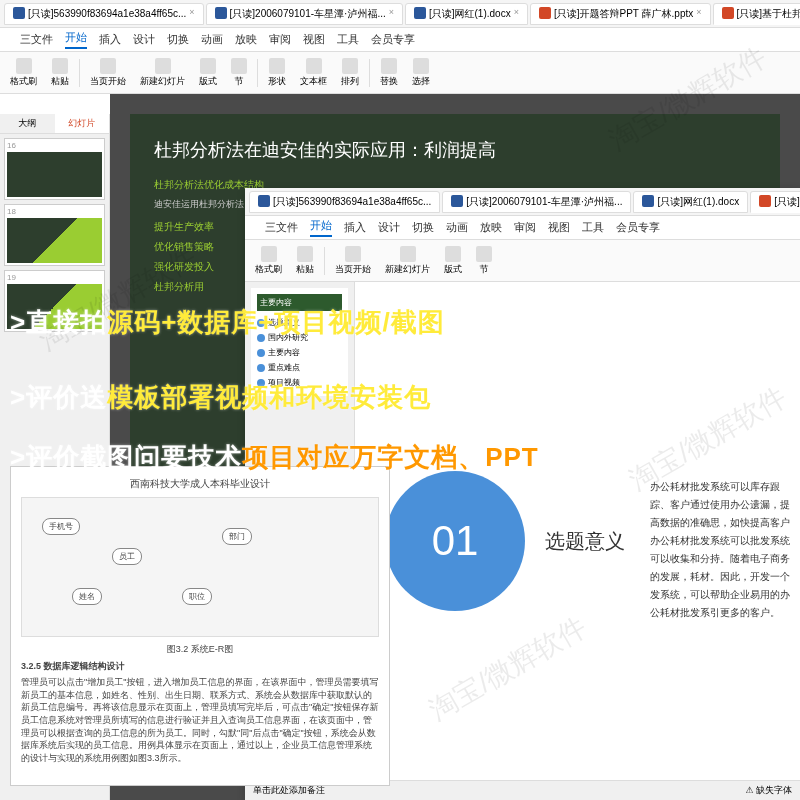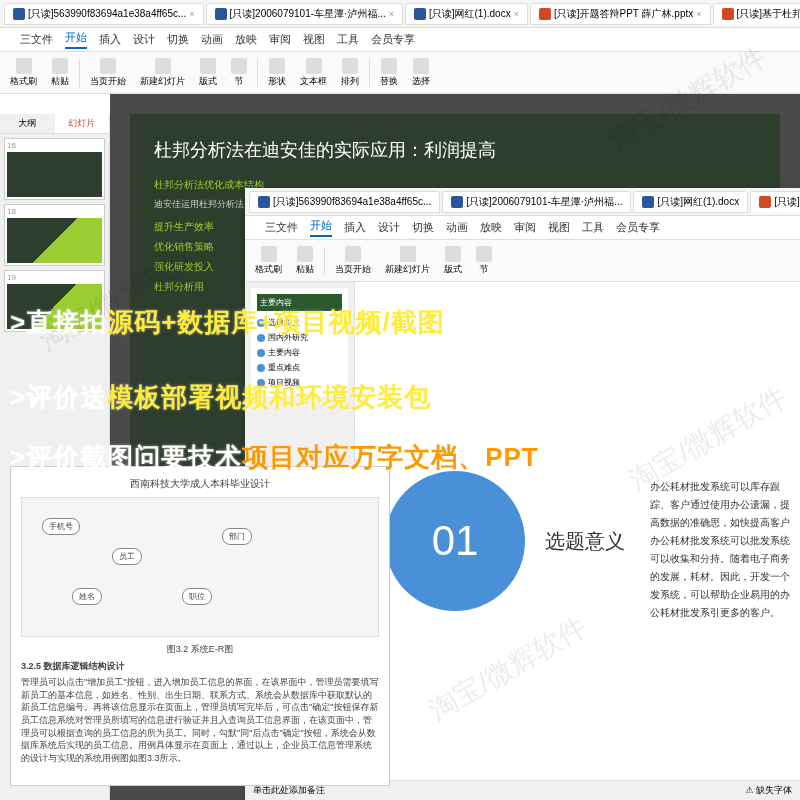--- a/index.html
+++ b/index.html
@@ -3,21 +3,21 @@
 <meta charset="utf-8">
 <style>
 * { margin: 0; padding: 0; box-sizing: border-box; font-family: "Microsoft YaHei", sans-serif; }
 body { width: 800px; height: 800px; background: #e8e8e8; position: relative; overflow: hidden; }
 
 .window { position: absolute; background: #fff; box-shadow: 0 2px 8px rgba(0,0,0,0.2); }
 .win1 { left: 0; top: 0; width: 800px; height: 800px; z-index: 1; }
 .win2 { left: 245px; top: 188px; width: 555px; height: 612px; z-index: 2; }
 
 .tabs { height: 28px; background: #f5f5f5; display: flex; align-items: center; padding: 0 4px; border-bottom: 1px solid #ddd; font-size: 10px; overflow: hidden; }
-.tab { padding: 3px 8px; margin-right: 2px; background: #fff; border: 1px solid #ddd; border-radius: 3px 3px 0 0; white-space: nowrap; display: flex; align-items: center; gap: 3px; }
+.tab { padding: 3px 8px; margin-right: 2px; background: #fff; border: 1px solid #ddd; border-radius: 3px 3px 0 0; white-space: nowrap; display: flex; gap: 3px; }
 .tab.active { background: #fff; border-bottom: 1px solid #fff; }
 .tab-icon { width: 12px; height: 12px; display: inline-block; border-radius: 2px; }
 .ic-w { background: #2b579a; }
 .ic-p { background: #d24726; }
 .ic-wps { background: #e74c3c; }
 .tab-close { color: #999; font-size: 9px; }
 
 .menubar { height: 24px; display: flex; align-items: center; padding: 0 20px; gap: 12px; font-size: 11px; border-bottom: 1px solid #ddd; background: #fff; }
 .menu-item { color: #333; cursor: pointer; }
 .menu-item.active { color: #0066cc; border-bottom: 2px solid #0066cc; padding-bottom: 2px; }

